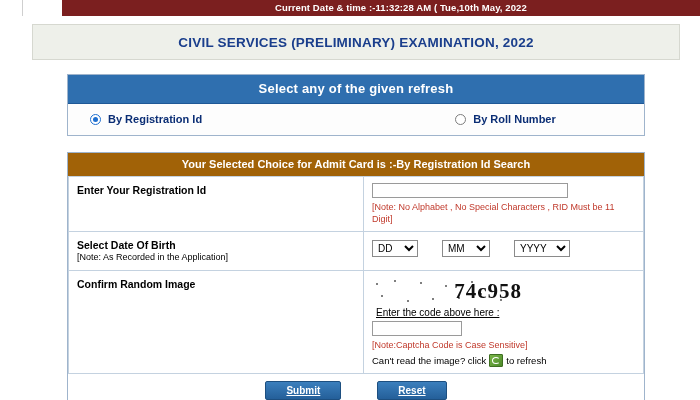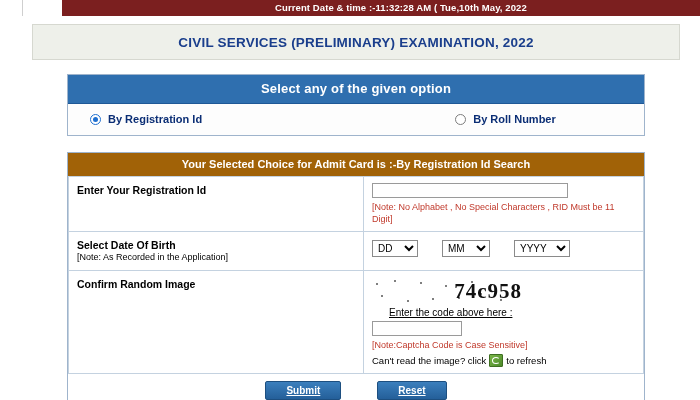--- a/index.html
+++ b/index.html
@@ -240,21 +240,21 @@
     position: absolute;
     width: 2px;
     height: 2px;
     background: #555;
     border-radius: 50%;
     display: block;
   }
   .captcha-hint {
     font-size: 10px;
     text-decoration: underline;
-    margin: 2px 0 3px 17px;
+    margin: 2px 0 3px 4px;
   }
   .captcha-input {
     width: 90px;
     height: 15px;
     border: 1px solid #9a9a9a;
     background: #ffffff;
     box-sizing: border-box;
     font-size: 10px;
     padding: 0 3px;
     font-family: "Liberation Sans", sans-serif;
@@ -317,21 +317,21 @@
 
   <div class="topbar">Current Date &amp; time :-11:32:28 AM ( Tue,10th May, 2022</div>
 
   <div class="content">
 
     <div class="title-band">
       <div class="title">CIVIL SERVICES (PRELIMINARY) EXAMINATION, 2022</div>
     </div>
 
     <div class="panel">
-      <div class="panel-header">Select any of the given option</div>
+      <div class="panel-header">Select any of the given refresh</div>
       <div class="option-row">
         <div class="option-cell left">
           <span class="radio checked"></span>
           <span class="option-label">By Registration Id</span>
         </div>
         <div class="option-cell">
           <span class="radio"></span>
           <span class="option-label">By Roll Number</span>
         </div>
       </div>

